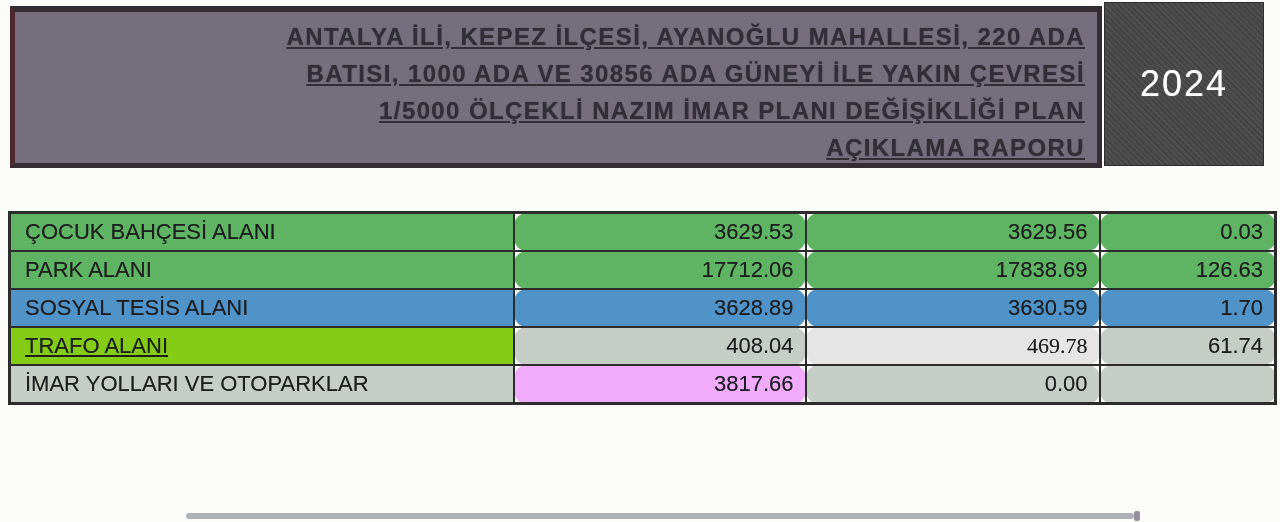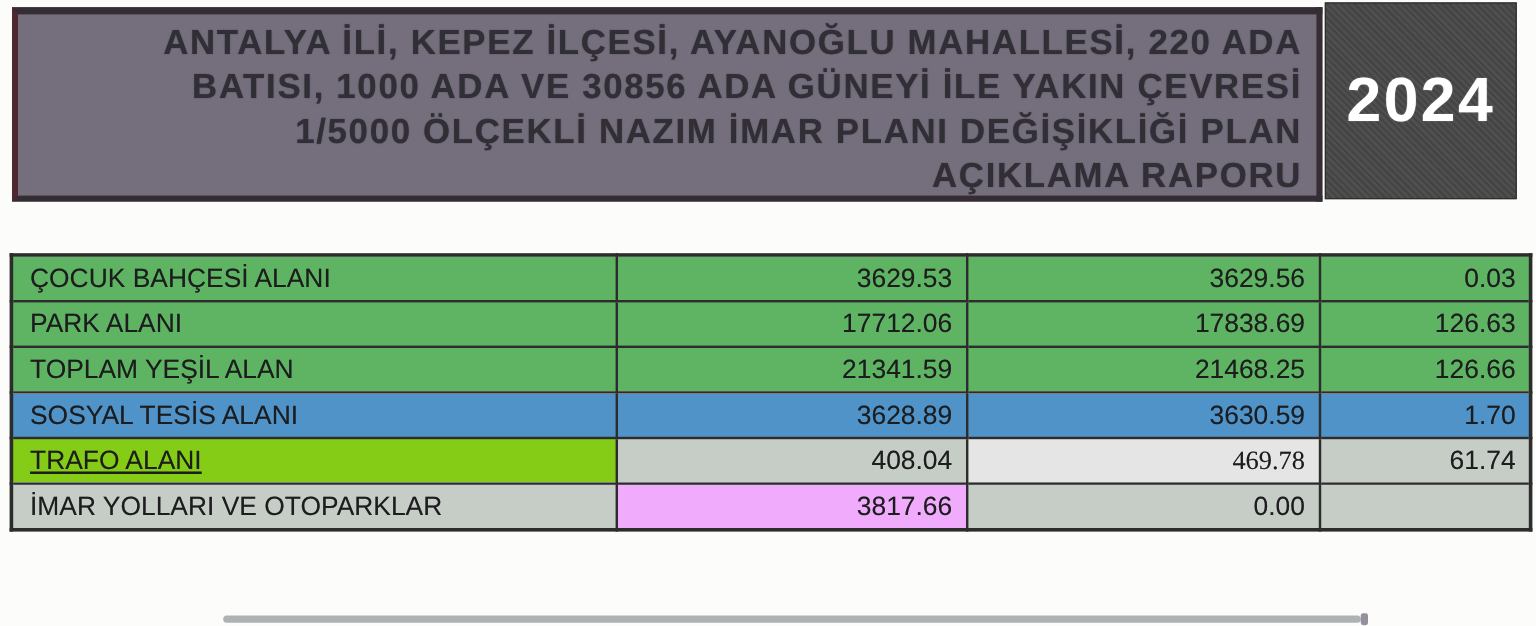--- a/index.html
+++ b/index.html
@@ -18,57 +18,58 @@
     background:var(--banner-bg);
     border:5px solid var(--banner-border);
     border-left-color:#4e282e;
     border-top-width:6px;
     padding:6px 12px 0 8px;
     text-align:right;
   }
   .banner-line{
     white-space:nowrap;
     font-weight:bold;
-    font-size:29px;line-height:37px;
+    font-size:24px;line-height:37px;
     letter-spacing:1.4px;
     color:#312f36;
     text-shadow:0 0 1px rgba(30,20,30,.55);
+    text-decoration:underline;
   }
 
   
   .year-box{
     position:absolute;left:1104px;top:2px;width:160px;height:164px;
     background:var(--year-bg);
     background-image:repeating-linear-gradient(45deg, rgba(255,255,255,.04) 0 2px, rgba(0,0,0,.05) 2px 4px);
     display:flex;align-items:center;justify-content:center;
     border:1px solid #2e2e2e;box-sizing:border-box;
   }
   .year-text{
     color:var(--year-text);
-    font-size:52px;font-weight:bold;letter-spacing:2px;
+    font-size:36px;font-weight:normal;letter-spacing:2px;
     text-shadow:0 0 1px rgba(255,255,255,.5);
   }
 
   
   table.areas{
     position:absolute;left:8px;top:211px;
     border-collapse:collapse;table-layout:fixed;
     width:1266px;
     border:3px solid var(--grid);
   }
   table.areas td{
     border:2px solid var(--grid);
     height:34px;
     font-size:22px;
     color:var(--text);
     overflow:hidden;white-space:nowrap;
     text-shadow:0 0 .5px rgba(0,0,0,.4);
   }
   td.label-cell{padding-left:14px;text-align:left;}
-  td.num-cell{padding-right:11px;text-align:right;}
+  td.num-cell{padding-right:11px;text-align:right;border-radius:13px;}
   tr.bold-row td{font-weight:bold;border-width:2px;}
   .col-label{width:504px;}
   .col-v1{width:292px;}
   .col-v2{width:294px;}
   .col-diff{width:176px;}
 
   
   .artifact-line{
     position:absolute;left:186px;top:513px;width:948px;height:6px;
     background:#a0a5a7;border-radius:3px;opacity:.85;
@@ -108,26 +109,20 @@
           <td class="num-cell" style="background-color: rgb(95, 180, 99);">3629.56</td>
           <td class="num-cell" style="background-color: rgb(95, 180, 99);">0.03</td>
         </tr>
         <tr>
           <td class="label-cell" style="background-color: rgb(95, 180, 99);">PARK ALANI</td>
           <td class="num-cell" style="background-color: rgb(95, 180, 99);">17712.06</td>
           <td class="num-cell" style="background-color: rgb(95, 180, 99);">17838.69</td>
           <td class="num-cell" style="background-color: rgb(95, 180, 99);">126.63</td>
         </tr>
         <tr>
-          <td class="label-cell" style="background-color: rgb(95, 180, 99);">TOPLAM YEŞİL ALAN</td>
-          <td class="num-cell" style="background-color: rgb(95, 180, 99);">21341.59</td>
-          <td class="num-cell" style="background-color: rgb(95, 180, 99);">21468.25</td>
-          <td class="num-cell" style="background-color: rgb(95, 180, 99);">126.66</td>
-        </tr>
-        <tr>
           <td class="label-cell" style="background-color: rgb(79, 147, 200); margin-top: 36px;">SOSYAL TESİS ALANI</td>
           <td class="num-cell" style="background-color: rgb(79, 147, 200);">3628.89</td>
           <td class="num-cell" style="background-color: rgb(79, 147, 200);">3630.59</td>
           <td class="num-cell" style="background-color: rgb(79, 147, 200);">1.70</td>
         </tr>
         <tr>
           <td class="label-cell" style="background-color: #84cc16; text-decoration: underline;">TRAFO ALANI</td>
           <td class="num-cell" style="background-color: rgb(198, 204, 198);">408.04</td>
           <td class="num-cell" style="background-color: #e5e5e5; font-family: Liberation Serif, serif;">469.78</td>
           <td class="num-cell" style="background-color: rgb(198, 204, 198);">61.74</td>

